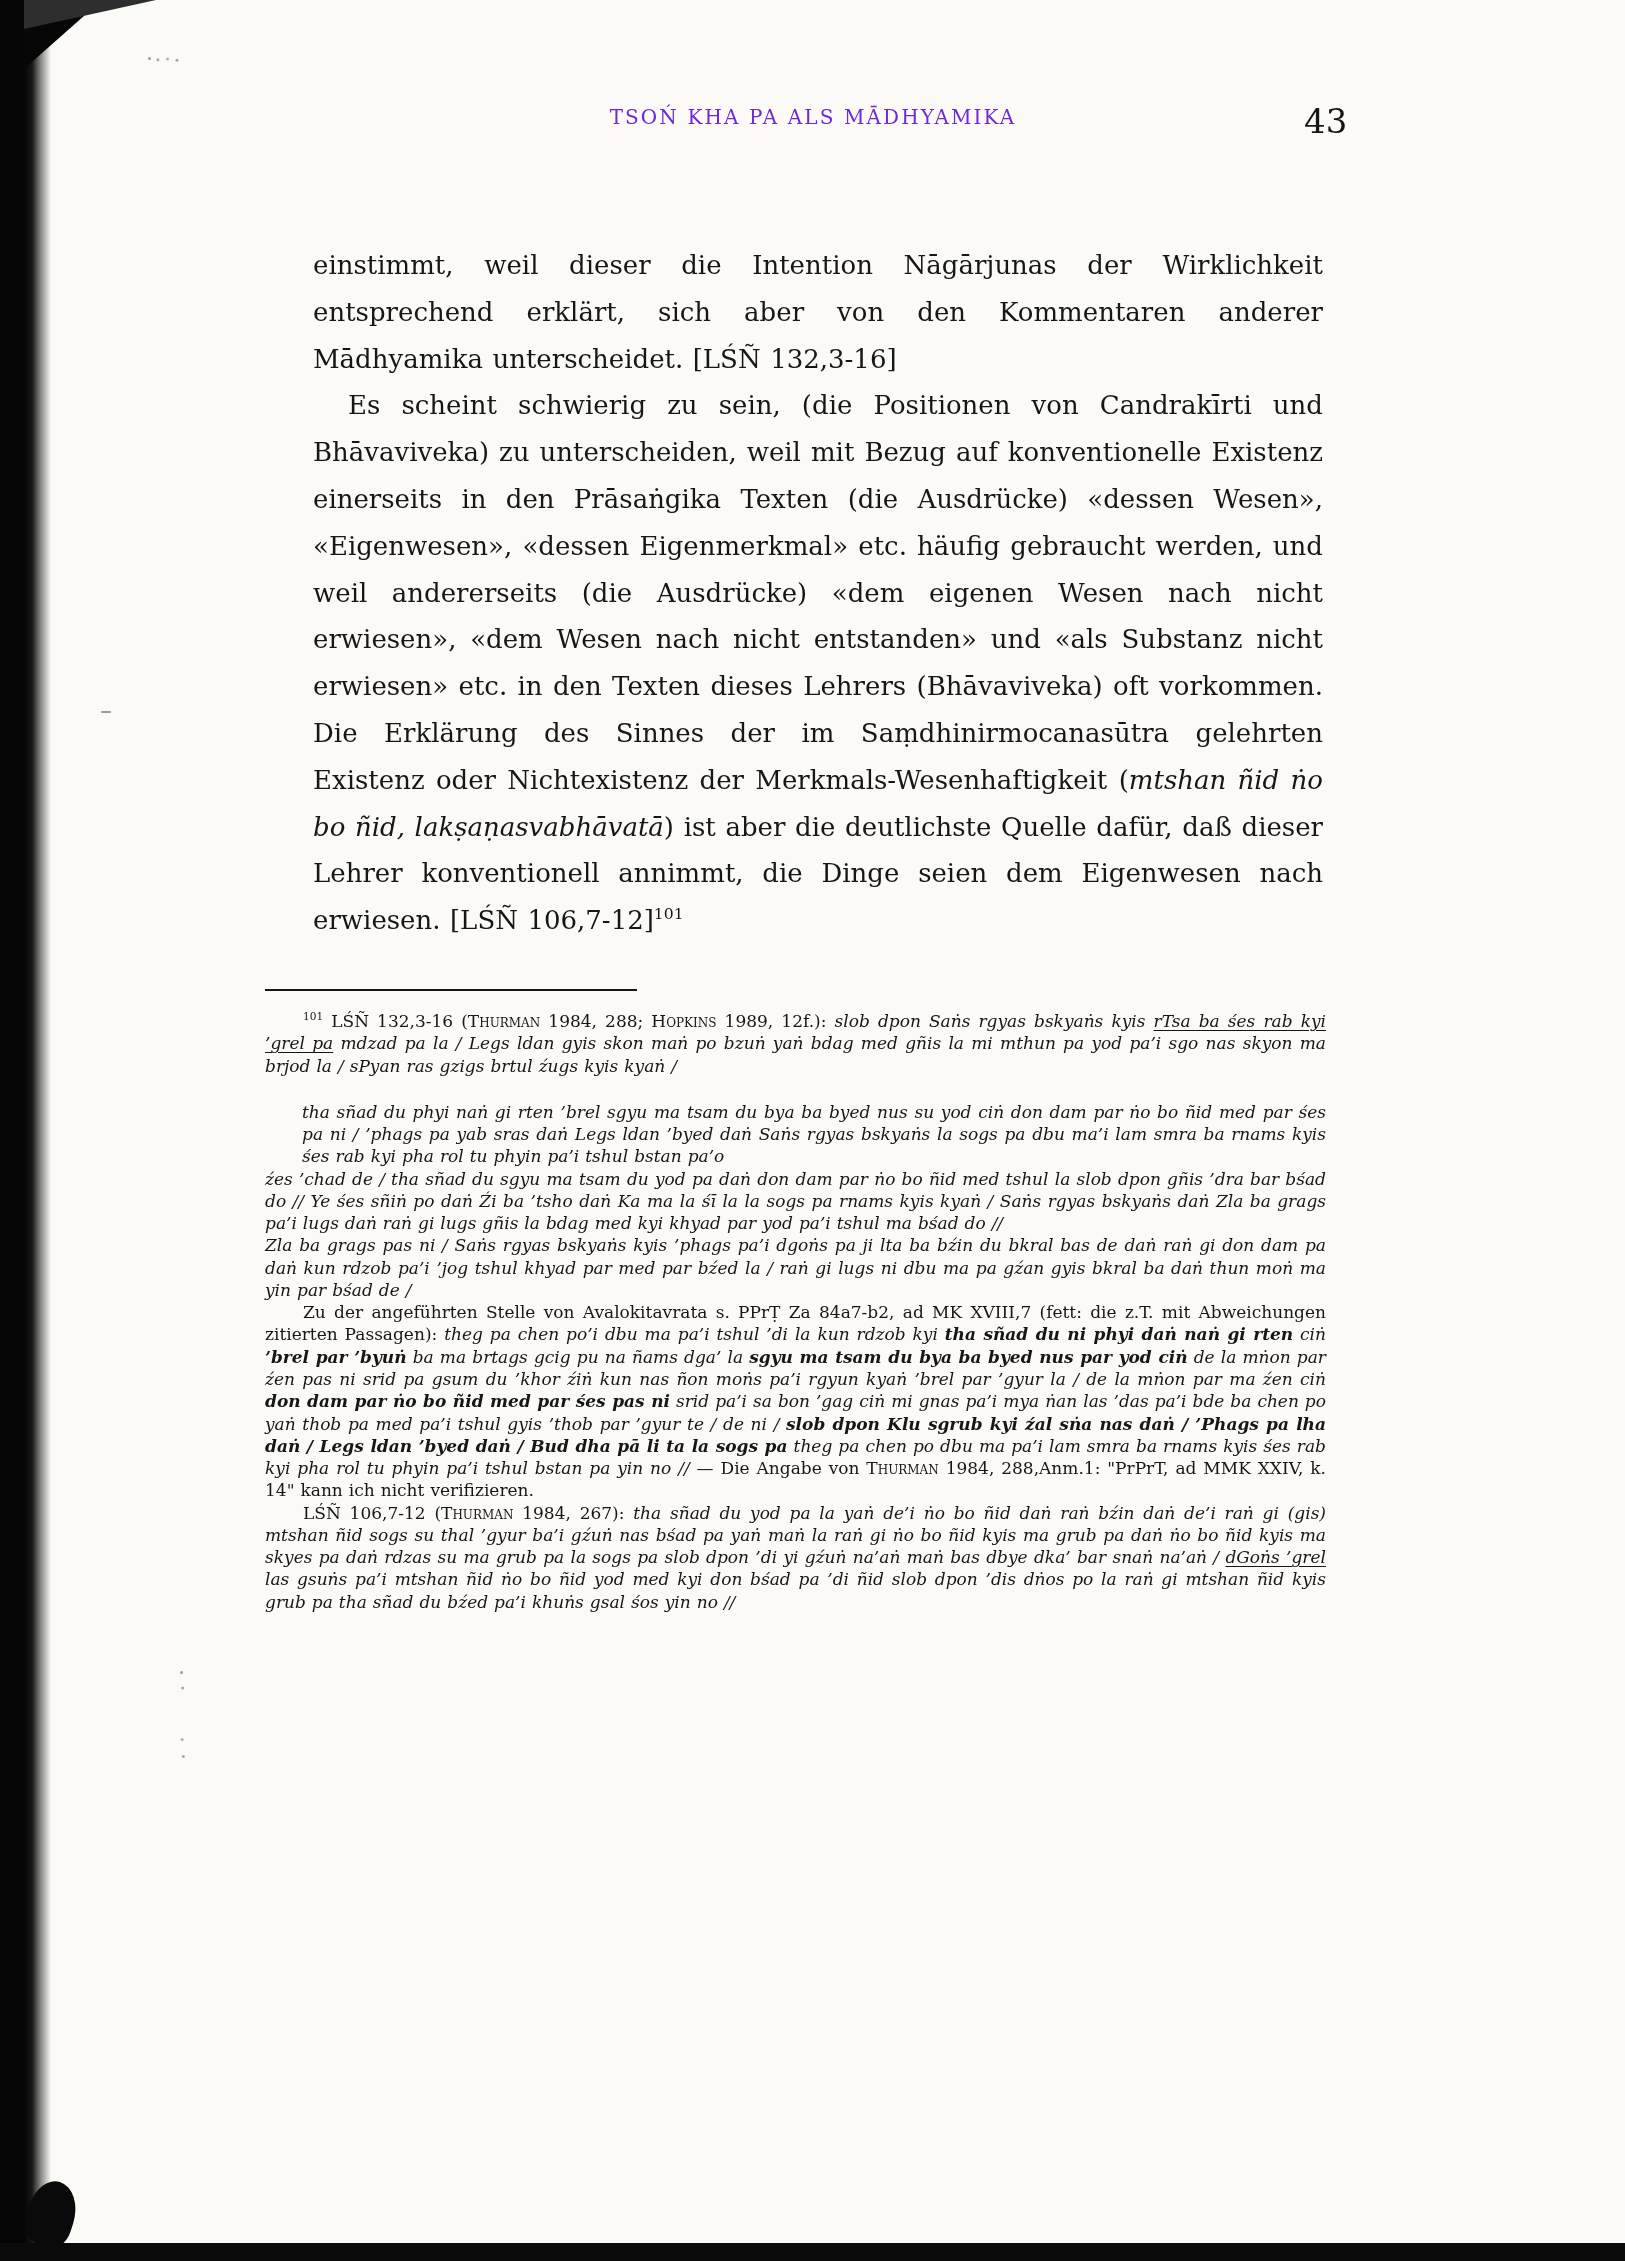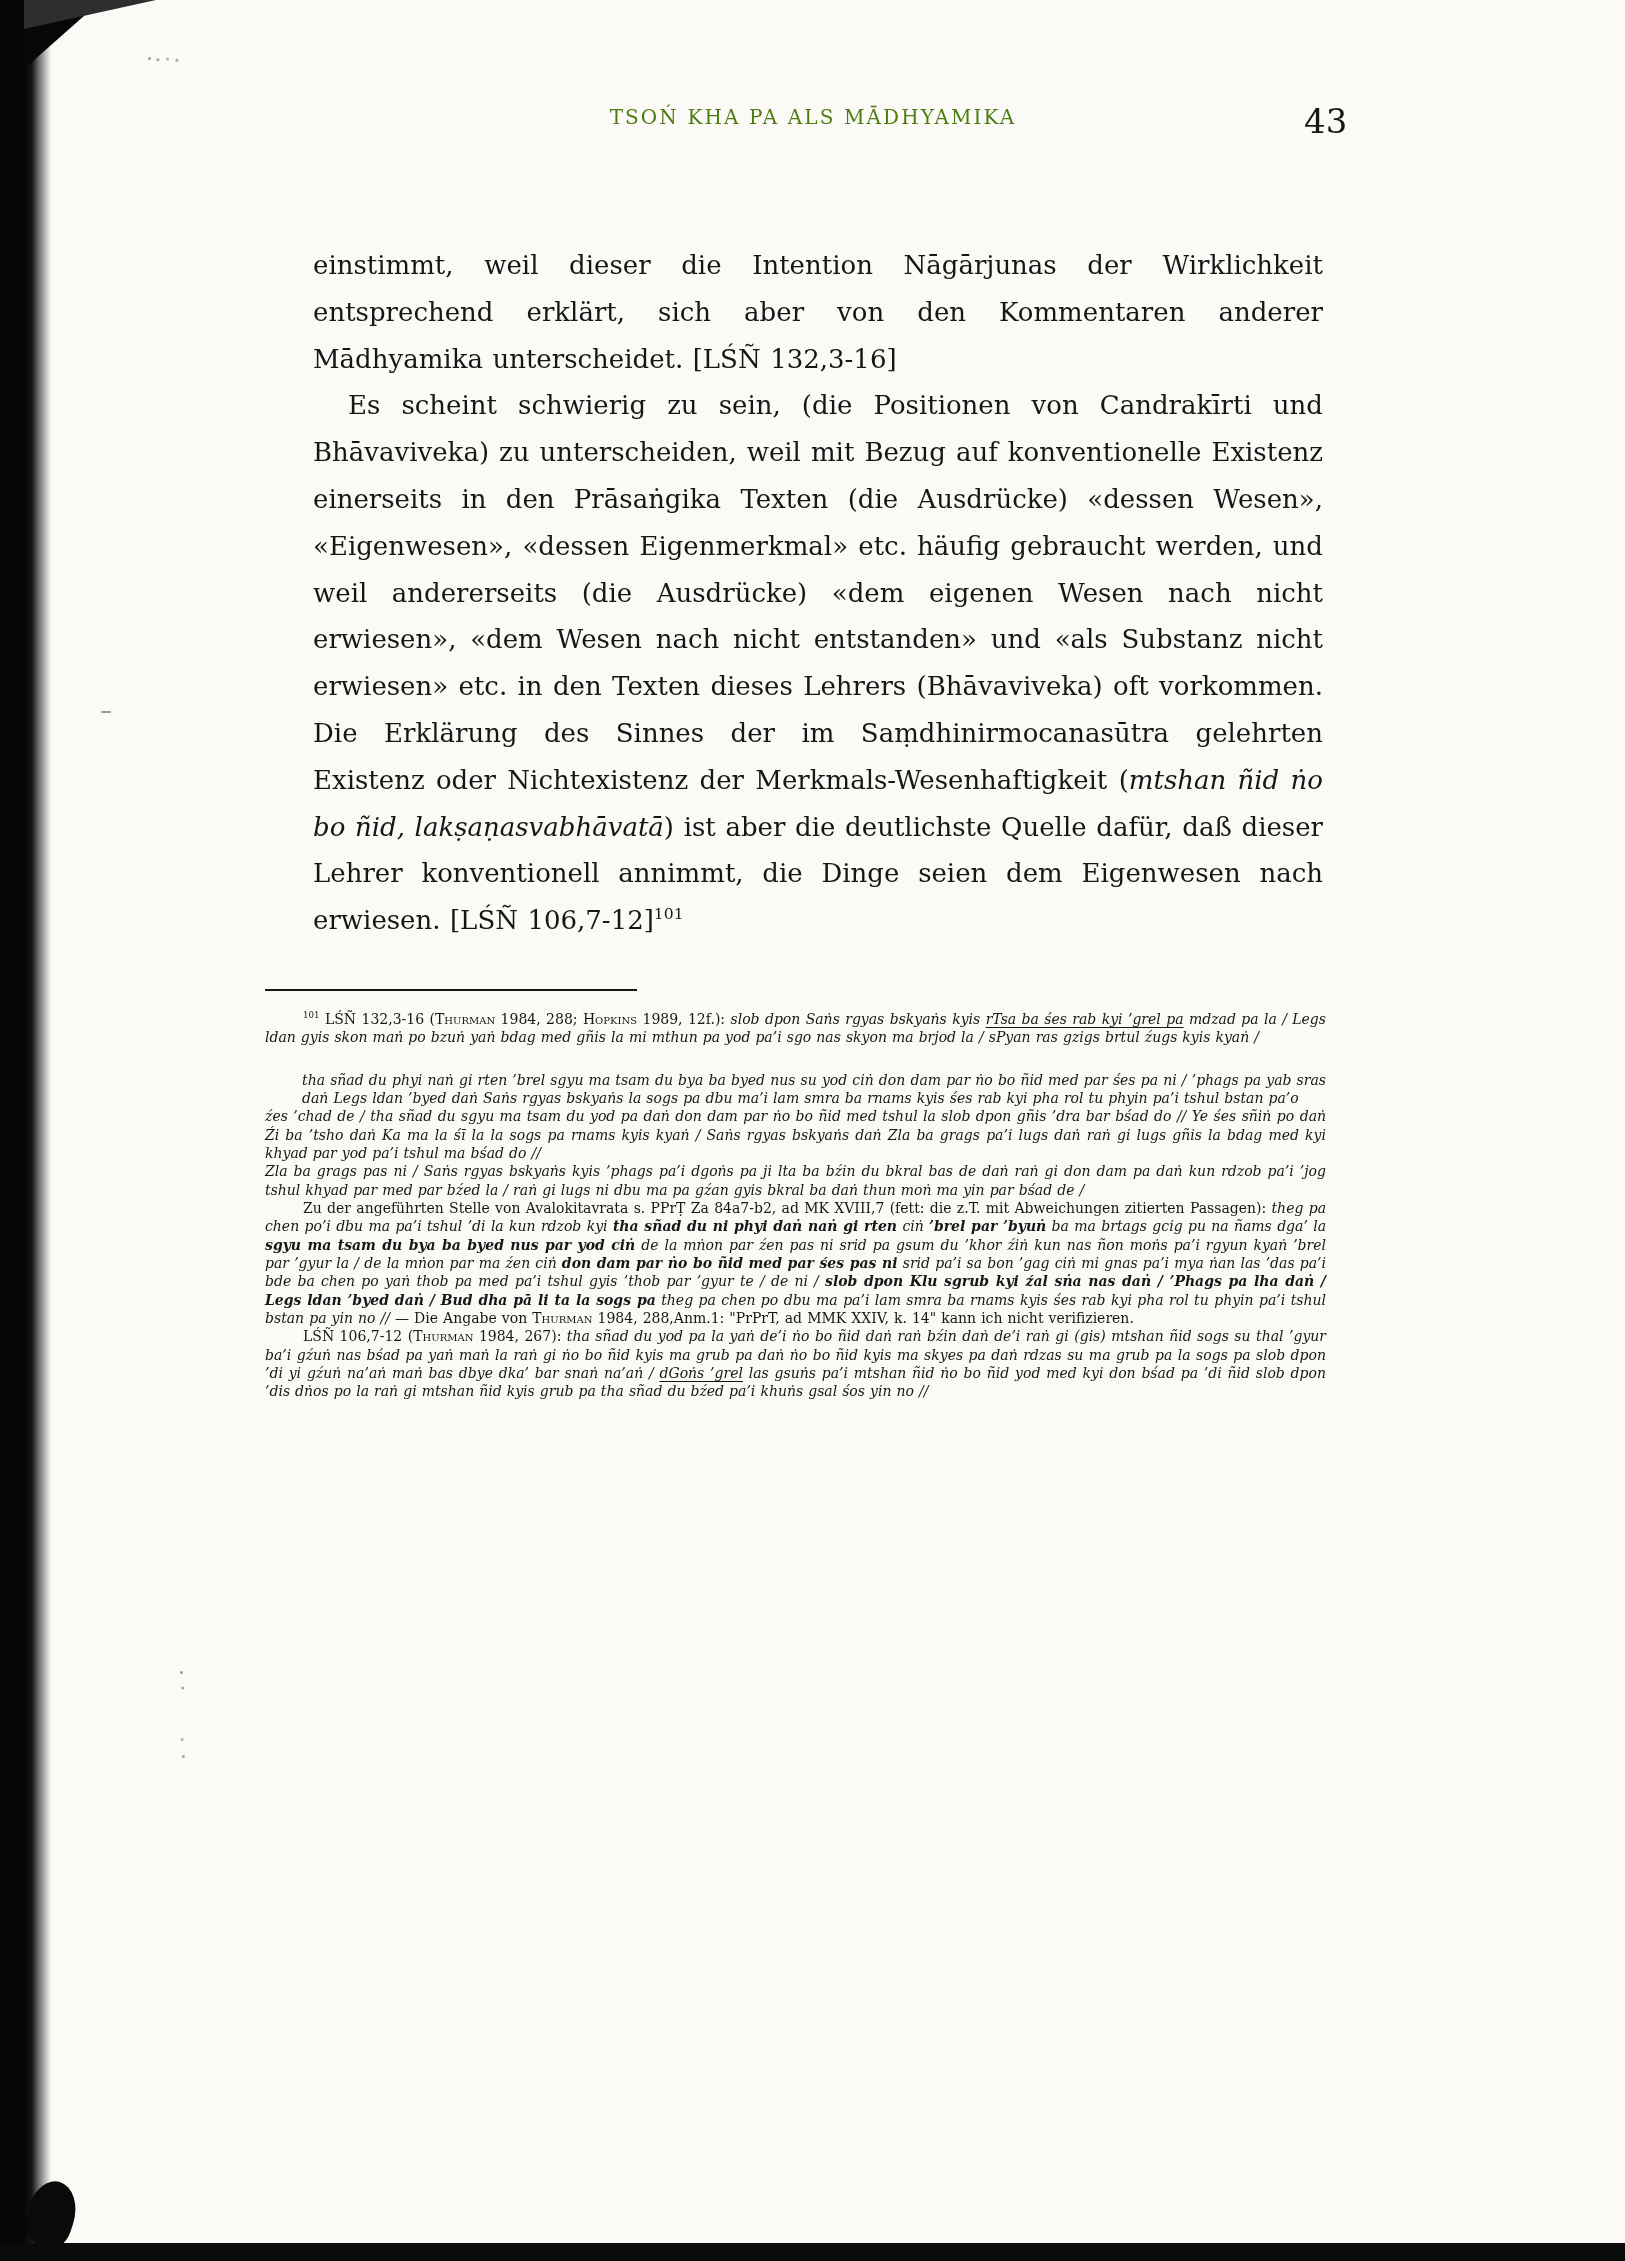--- a/index.html
+++ b/index.html
@@ -38,21 +38,21 @@
   .speck { position:absolute; background:#9a9a94; border-radius:50%; }
   .speck.s1 { left:148px; top:57px; width:3px; height:3px; box-shadow:8.4px 1.2px 0 #a8a8a2, 18px 0.6px 0 #b2b2ac, 27.5px 1.8px 0 #a8a8a2; }
   .speck.s2 { left:180px; top:1671px; width:3px; height:3px; box-shadow:1.2px 15.6px 0 #a8a8a2, 0.6px 67px 0 #b2b2ac, 1.8px 84px 0 #a8a8a2; }
   .speck.s3 { left:101px; top:711px; width:9.6px; height:2.4px; border-radius:1.2px; }
 
   
   .running-head {
     position:absolute; top:105px; left:0; width:1626px;
     text-align:center;
     font-size:20px; letter-spacing:2.1px;
-    color:#4d7c0f;
+    color:#6d28d9;
   }
   .page-number {
     position:absolute; top:101px; left:1304px;
     font-size:34px;
   }
 
   
   .body-text {
     position:absolute; top:242px; left:313px; width:1010px;
     font-size:26px; line-height:1.8;
@@ -65,21 +65,21 @@
 
   
   .fn-rule {
     position:absolute; top:989px; left:265px;
     width:372px; height:2.4px; background:#161616;
   }
 
   
   .footnotes {
     position:absolute; top:1010px; left:265px; width:1061px;
-    font-size:14px; line-height:1.31;
+    font-size:17px; line-height:1.31;
     text-align:justify;
     word-spacing:0.6px;
   }
   .footnotes p { margin:0; }
   .footnotes p.fn-first-indent { text-indent:38px; }
   .footnotes p.fn-quote { padding-left:37px;margin-top:24px; }
   .footnotes sup { font-size:0.62em; vertical-align:super; line-height:0; }
 
   .sc { font-variant:small-caps; }
   i b, b i { font-weight:bold; font-style:italic; }

